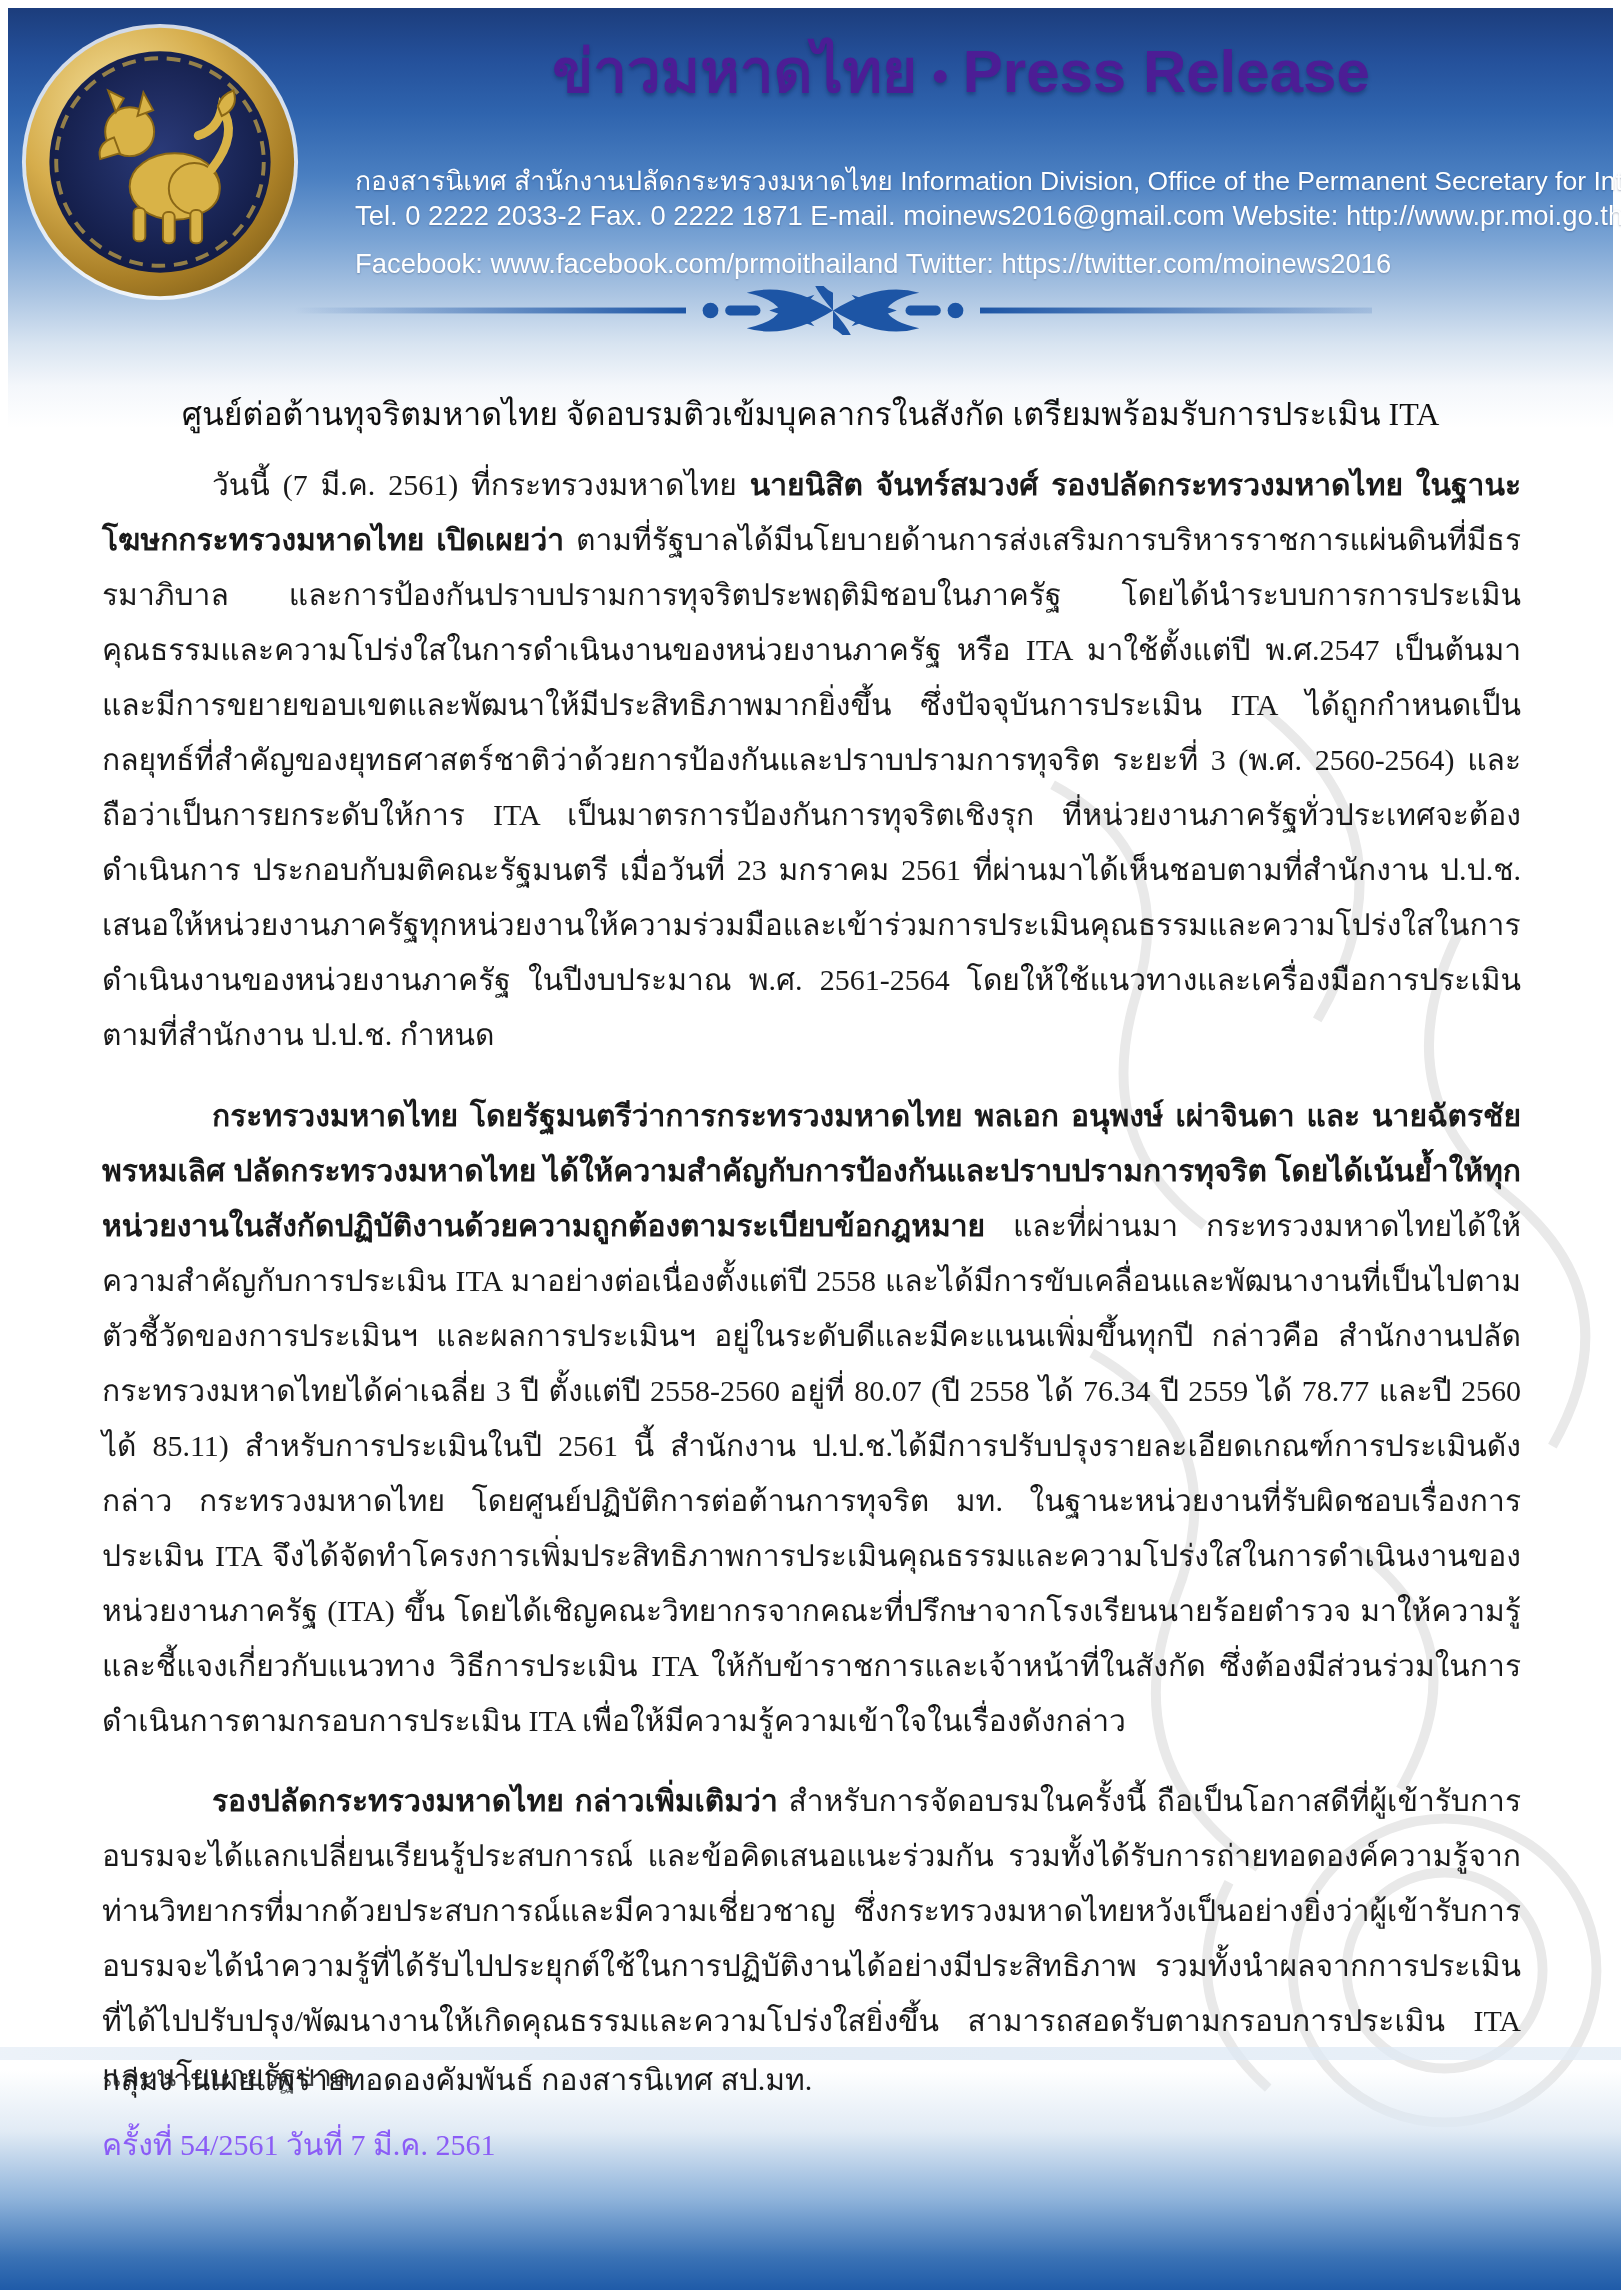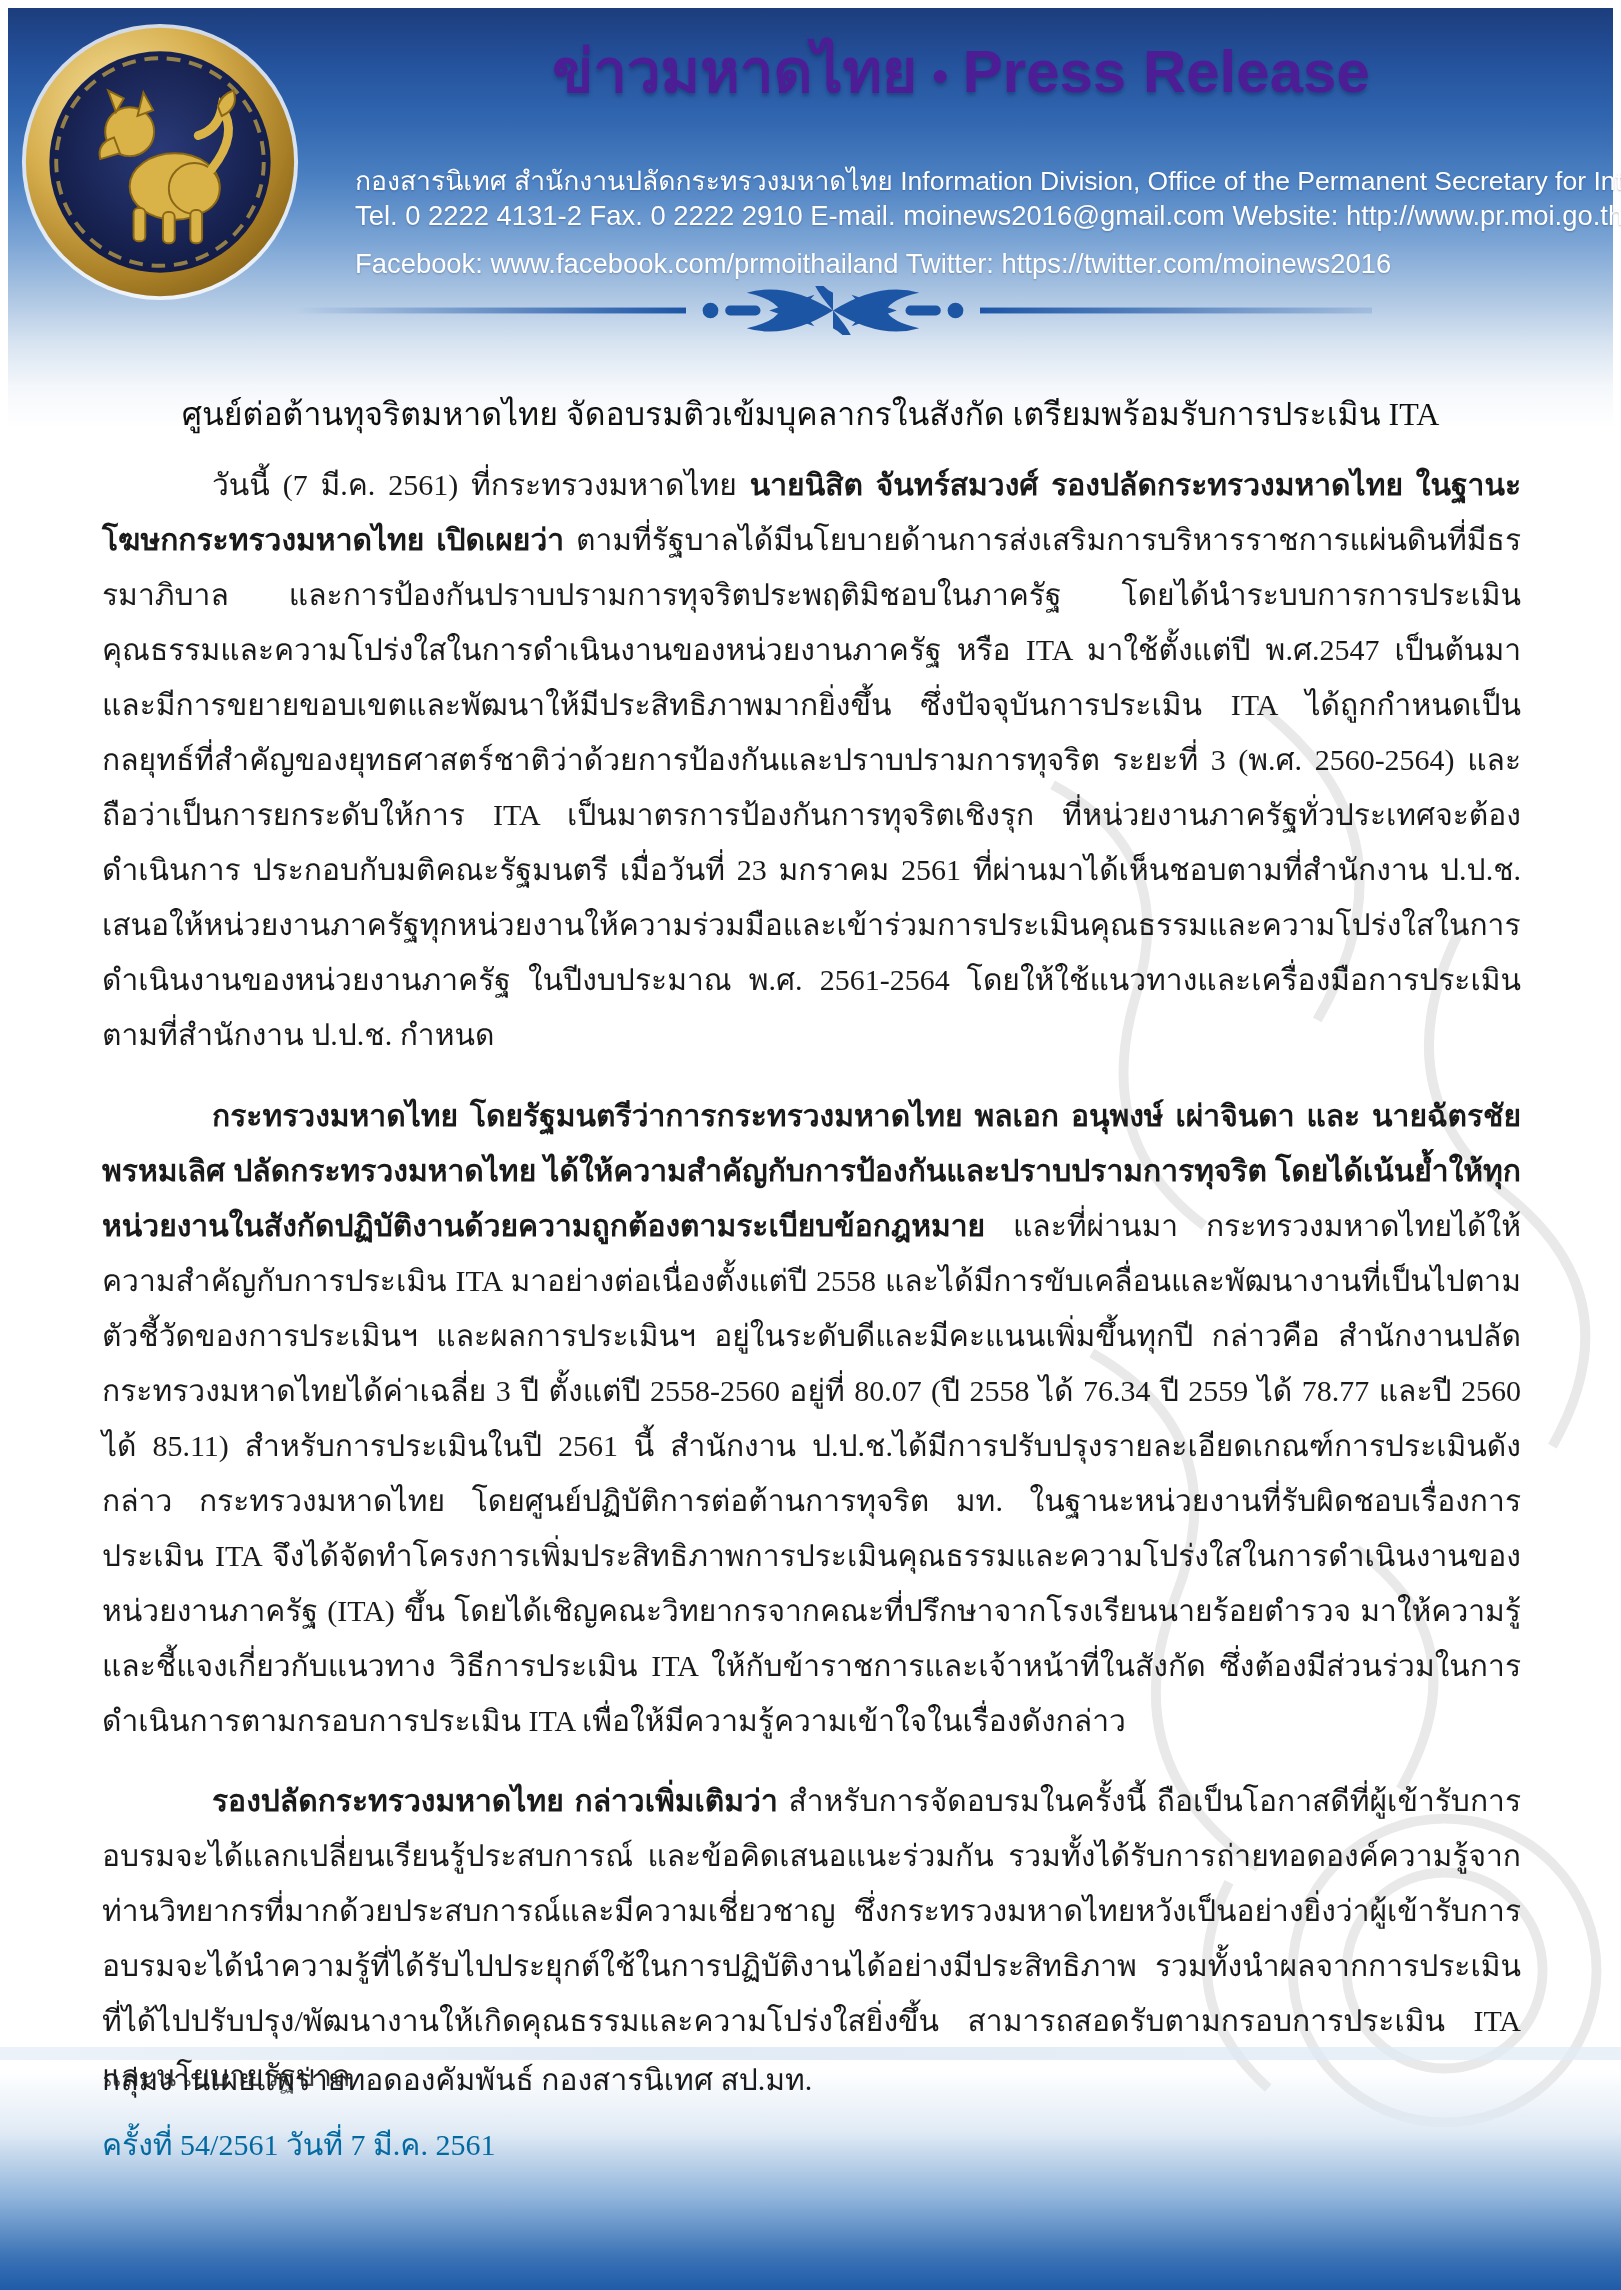--- a/index.html
+++ b/index.html
@@ -24,21 +24,21 @@
   .divider{position:absolute;left:294px;top:286px;width:1078px;height:49px;}
 
   
   .doc-title{position:absolute;top:388px;left:0;width:100%;text-align:center;
     font-weight:normal;font-size:32px;color:#101010;z-index:1;}
   .content{position:absolute;left:102px;top:457px;width:1419px;z-index:1;}
   .content p{font-size:30px;line-height:55px;text-align:justify;text-indent:110px;
     margin:0 0 25.5px 0;color:#1a1a1a;overflow-wrap:anywhere;}
   .content .b{font-weight:bold;}
   .footer1{position:absolute;left:102px;top:2056px;font-size:30px;color:#1a1a1a;z-index:2;}
-  .footer2{position:absolute;left:102px;top:2121px;font-size:30px;color:#0369a1;z-index:2;}
+  .footer2{position:absolute;left:102px;top:2121px;font-size:30px;color:#8b5cf6;z-index:2;}
 
   
   .watermark{position:absolute;right:0;top:667px;width:686px;height:1529px;z-index:0;}
   .streak{position:absolute;left:0;top:2047px;width:100%;height:12.7px;z-index:0;
     background:linear-gradient(90deg,#e6eef7 0%,#d7e4f2 40%,#e2ecf6 100%);opacity:.75;}
   .bottom-band{position:absolute;left:0;bottom:0;width:100%;height:221px;z-index:1;
     background:linear-gradient(180deg,rgba(255,255,255,0) 0%,rgba(222,233,244,.92) 28%,
                #90b4db 58%,#3a72b5 85%,#1e5aa8 100%);}
 </style>
 </head>
@@ -81,21 +81,21 @@
         <path d="M206,96 q18,-8 12,-26 q-12,4 -16,16 z"></path>
       </g>
     </svg>
   </div>
 
   <div class="brand">
     <span>ข่าวมหาดไทย</span><span class="dot">●</span><span>Press Release</span>
   </div>
 
   <div class="hline org">กองสารนิเทศ สำนักงานปลัดกระทรวงมหาดไทย  Information Division, Office of the Permanent Secretary for Interior</div>
-  <div class="hline contact">Tel. 0 2222 4131-2 Fax. 0 2222 2910 E-mail. moinews2016@gmail.com Website: http://www.pr.moi.go.th</div>
+  <div class="hline contact">Tel. 0 2222 2033-2 Fax. 0 2222 1871 E-mail. moinews2016@gmail.com Website: http://www.pr.moi.go.th</div>
   <div class="hline social">Facebook: www.facebook.com/prmoithailand  Twitter: https://twitter.com/moinews2016</div>
 
   <svg class="divider" viewBox="0 0 1100 50">
     <defs>
       <linearGradient id="lfade" x1="0" y1="0" x2="1" y2="0">
         <stop offset="0%" stop-color="#1d55a5" stop-opacity="0"></stop>
           <stop offset="100%" stop-color="#1d55a5"></stop>
       </linearGradient>
       <linearGradient id="rfade" x1="0" y1="0" x2="1" y2="0">
         <stop offset="0%" stop-color="#1d55a5"></stop>

